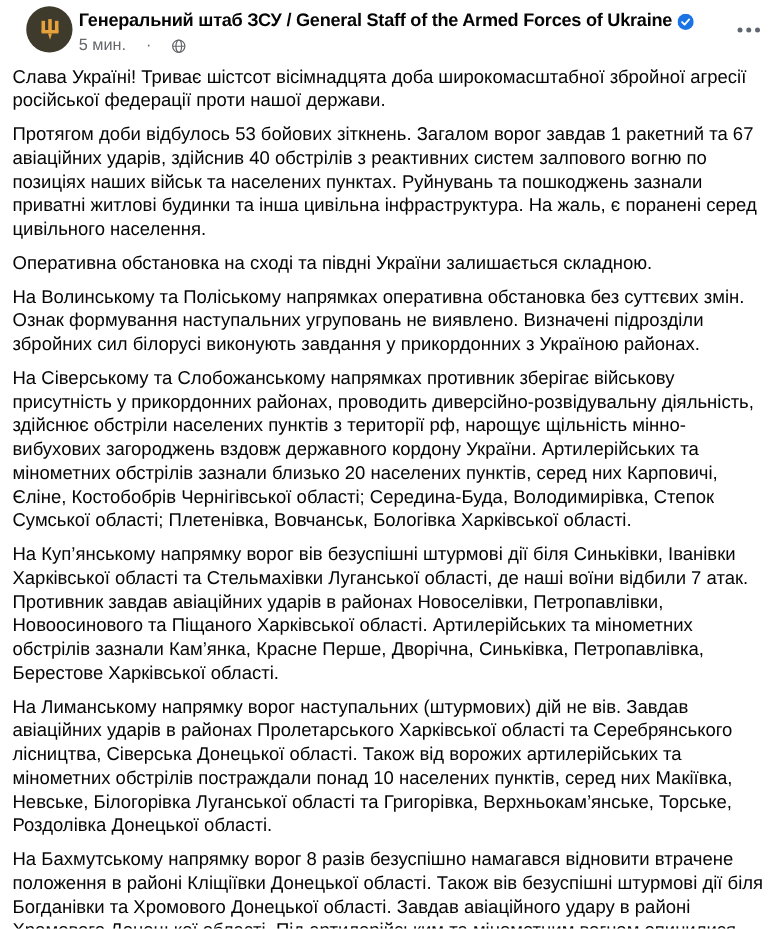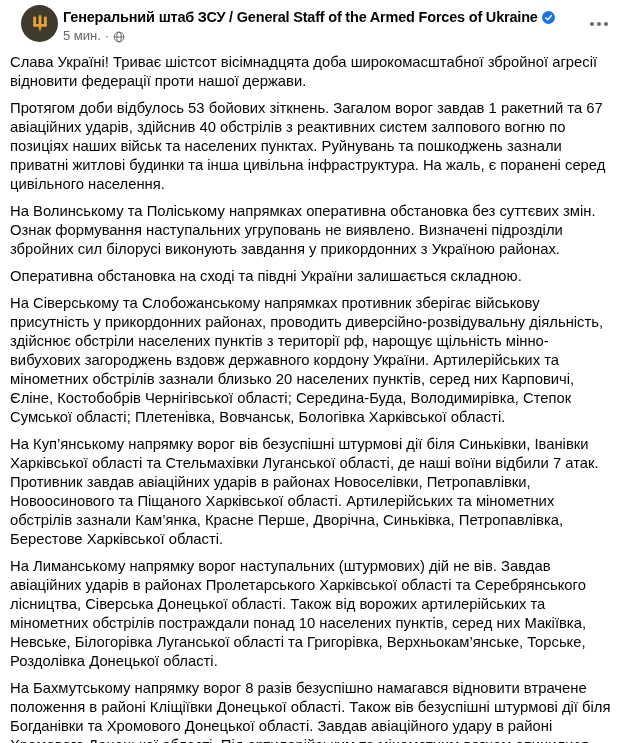--- a/index.html
+++ b/index.html
@@ -50,21 +50,21 @@
     cursor: pointer;
   }
   .verified-badge {
     margin-left: 4px;
     flex: 0 0 auto;
     display: inline-flex;
   }
   .timestamp-row {
     display: flex;
     align-items: center;
-    gap: 4px;
+    gap: 16px;
     font-size: 13px;
     color: #65676B;
     margin-top: 2px;
     line-height: 16px;
   }
   .timestamp { cursor: pointer; }
   .dot-separator { color: #65676B; }
   .globe-icon { display: inline-flex; margin-top: 1px; }
   .more-button {
     position: absolute;
@@ -140,23 +140,23 @@
 
     <div class="more-button">
       <span class="dot"></span>
       <span class="dot"></span>
       <span class="dot"></span>
     </div>
 
   </div>
 
   <div class="post-body">
-      <p class="post-paragraph">Слава Україні! Триває шістсот вісімнадцята доба широкомасштабної збройної агресії відновити федерації проти нашої держави.</p>
+      <p class="post-paragraph">Слава Україні! Триває шістсот вісімнадцята доба широкомасштабної збройної агресії російської федерації проти нашої держави.</p>
       <p class="post-paragraph">Протягом доби відбулось 53 бойових зіткнень. Загалом ворог завдав 1 ракетний та 67 авіаційних ударів, здійснив 40 обстрілів з реактивних систем залпового вогню по позиціях наших військ та населених пунктах. Руйнувань та пошкоджень зазнали приватні житлові будинки та інша цивільна інфраструктура. На жаль, є поранені серед цивільного населення.</p>
+      <p class="post-paragraph">Оперативна обстановка на сході та півдні України залишається складною.</p>
       <p class="post-paragraph">На Волинському та Поліському напрямках оперативна обстановка без суттєвих змін. Ознак формування наступальних угруповань не виявлено. Визначені підрозділи збройних сил білорусі виконують завдання у прикордонних з Україною районах.</p>
-      <p class="post-paragraph">Оперативна обстановка на сході та півдні України залишається складною.</p>
       <p class="post-paragraph">На Сіверському та Слобожанському напрямках противник зберігає військову присутність у прикордонних районах, проводить диверсійно-розвідувальну діяльність, здійснює обстріли населених пунктів з території рф, нарощує щільність мінно-вибухових загороджень вздовж державного кордону України. Артилерійських та мінометних обстрілів зазнали близько 20 населених пунктів, серед них Карповичі, Єліне, Костобобрів Чернігівської області; Середина-Буда, Володимирівка, Степок Сумської області; Плетенівка, Вовчанськ, Бологівка Харківської області.</p>
       <p class="post-paragraph">На Куп’янському напрямку ворог вів безуспішні штурмові дії біля Синьківки, Іванівки Харківської області та Стельмахівки Луганської області, де наші воїни відбили 7 атак. Противник завдав авіаційних ударів в районах Новоселівки, Петропавлівки, Новоосинового та Піщаного Харківської області. Артилерійських та мінометних обстрілів зазнали Кам’янка, Красне Перше, Дворічна, Синьківка, Петропавлівка, Берестове Харківської області.</p>
       <p class="post-paragraph">На Лиманському напрямку ворог наступальних (штурмових) дій не вів. Завдав авіаційних ударів в районах Пролетарського Харківської області та Серебрянського лісництва, Сіверська Донецької області. Також від ворожих артилерійських та мінометних обстрілів постраждали понад 10 населених пунктів, серед них Макіївка, Невське, Білогорівка Луганської області та Григорівка, Верхньокам’янське, Торське, Роздолівка Донецької області.</p>
       <p class="post-paragraph">На Бахмутському напрямку ворог 8 разів безуспішно намагався відновити втрачене положення в районі Кліщіївки Донецької області. Також вів безуспішні штурмові дії біля Богданівки та Хромового Донецької області. Завдав авіаційного удару в районі Хромового Донецької області. Під артилерійським та мінометним вогнем опинилися близько 15 населених пунктів, зокрема, Оріхово-Василівка, Богданівка, Кліщіївка, Андріївка, Часів Яр Донецької області.</p>
     </div>
 
 </div>
 
 </body></html>

